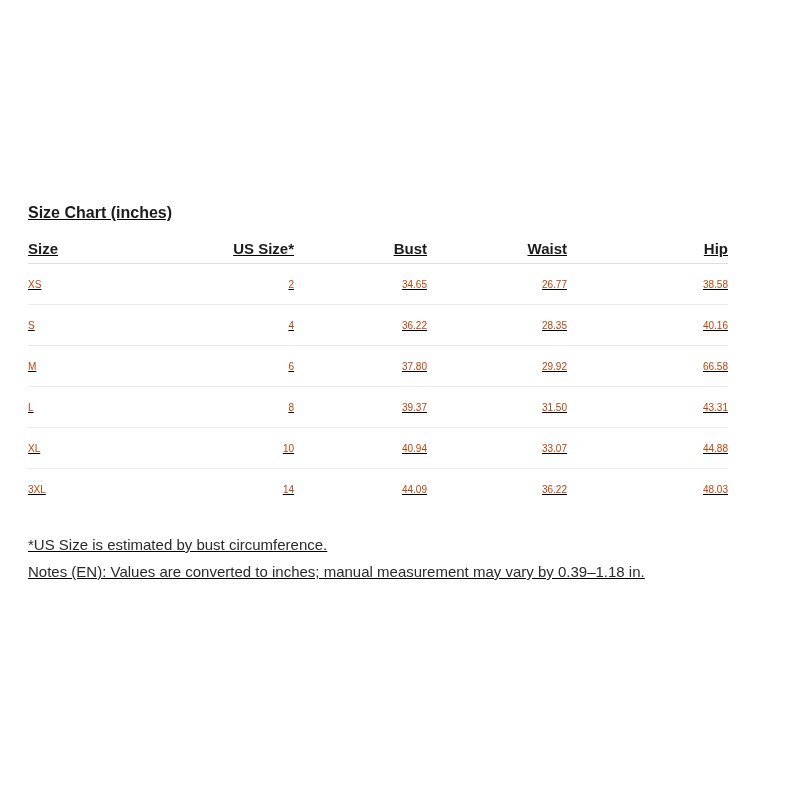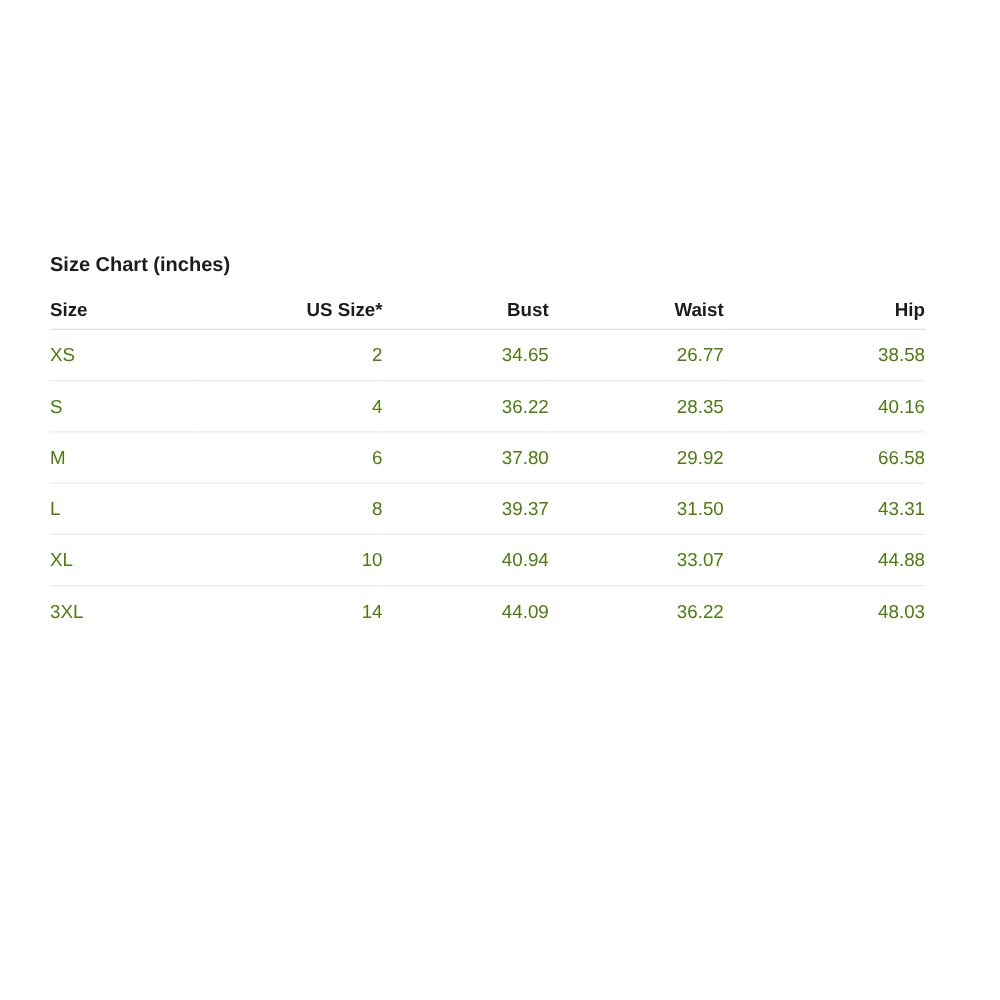--- a/index.html
+++ b/index.html
@@ -10,23 +10,24 @@
   .page {
     position: relative;
     width: 800px;
     height: 800px;
     background: #ffffff;
     font-family: "Liberation Sans", sans-serif;
     overflow: hidden;
   }
   .content {
     position: absolute;
-    left: 40px;
+    left: 28px;
     top: 203px;
     width: 700px;
+    text-decoration: underline;
   }
   .chart-title {
     font-size: 16px;
     line-height: 20px;
     font-weight: 700;
     color: #1c1c1c;
     margin: 0 0 10px 0;
   }
   table.size-table {
     width: 700px;
@@ -43,23 +44,23 @@
     font-weight: 700;
     color: #1c1c1c;
     text-align: right;
     height: 30px;
     vertical-align: middle;
     padding: 0;
     border-bottom: 1px solid #dedede;
     margin-left: 21px;
   }
   table.size-table td {
-    font-size: 15px;
+    font-size: 10px;
     font-weight: 400;
-    color: #4d7c0f;
+    color: #c2410c;
     text-align: right;
     height: 40px;
     vertical-align: middle;
     padding: 0;
     border-bottom: 1px solid #ececec;
   }
   table.size-table th:first-child,
   table.size-table td:first-child {
     text-align: left;
   }
@@ -139,15 +140,19 @@
         <tr>
           <td>3XL</td>
           <td>14</td>
           <td>44.09</td>
           <td>36.22</td>
           <td>48.03</td>
         </tr>
       </tbody>
     </table>
 
+    <div class="footnotes">
+      <div class="footnote">*US Size is estimated by bust circumference.</div>
+      <div class="footnote">Notes (EN): Values are converted to inches; manual measurement may vary by 0.39–1.18 in.</div>
+    </div>
 
   </div>
 </div>
 
 </body></html>

